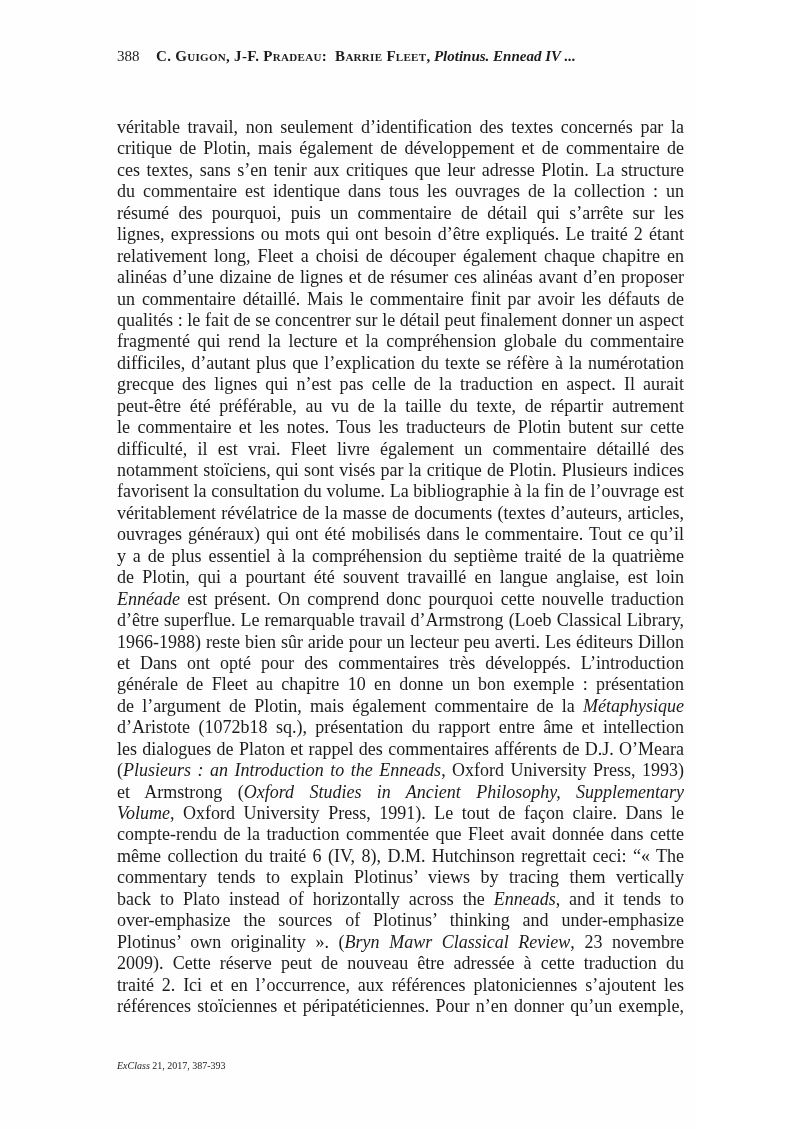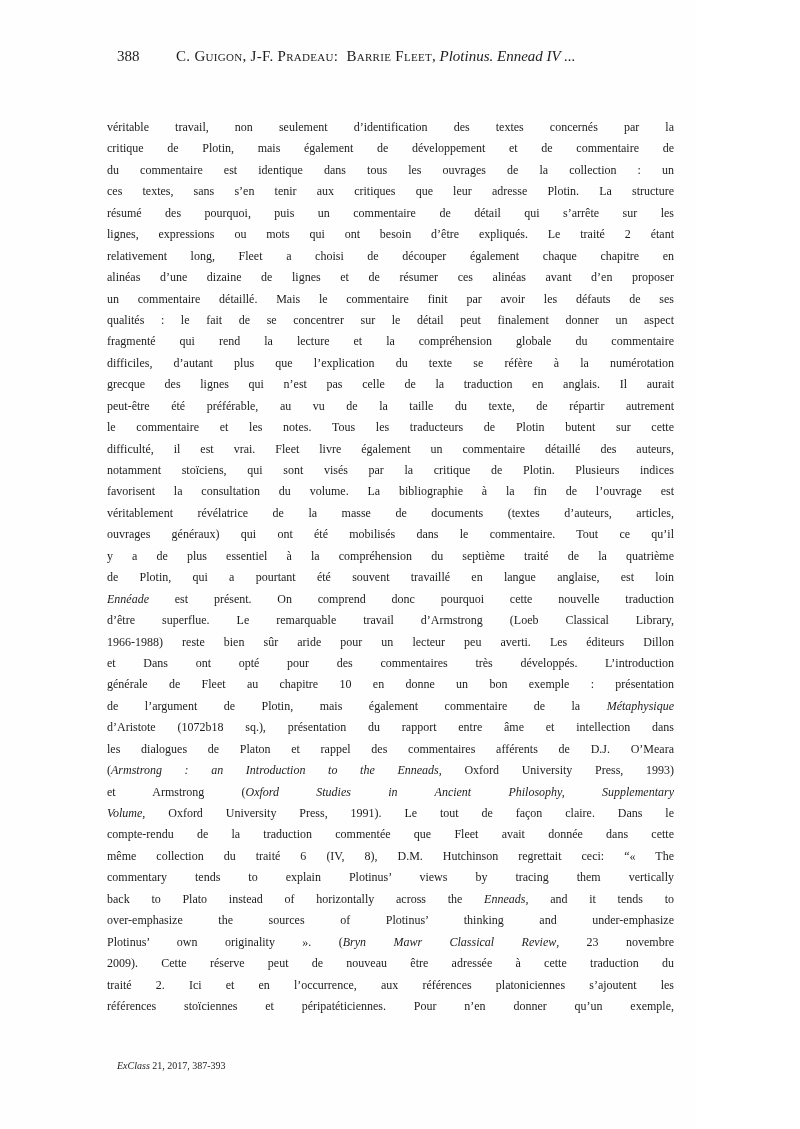--- a/index.html
+++ b/index.html
@@ -15,27 +15,27 @@
   .header {
     position: absolute;
     left: 117px;
     top: 46px;
     width: 567px;
     height: 22px;
     font-size: 15px;
     line-height: 20px;
   }
   .pagenum { position: absolute; left: 0; top: 0; }
-  .running-title { position: absolute; left: 59px; top: 0; white-space: pre; }
+  .running-title { position: absolute; left: 39px; top: 0; white-space: pre; font-weight: bold; }
   .body-block {
     position: absolute;
-    left: 107px;
+    left: 117px;
     top: 117px;
     width: 567px;
-    font-size: 12px;
+    font-size: 18px;
   }
   .line {
     text-align: justify;
     text-align-last: justify;
     -moz-text-align-last: justify;
     height: 21.45px;
     line-height: 21.45px;
     overflow: hidden;
   }
   .it { font-style: italic; }
@@ -52,49 +52,49 @@
 <body>
 
 <div class="page">
   <div class="header">
     <span class="pagenum">388</span>
     <span class="running-title"><span class="sc">C. Guigon, J-F. Pradeau:  Barrie Fleet</span><span>, </span><span class="it">Plotinus. Ennead IV ...</span></span>
   </div>
   <div class="body-block">
       <div class="line"><span>véritable travail, non seulement d’identification des textes concernés par la</span></div>
       <div class="line"><span>critique de Plotin, mais également de développement et de commentaire de</span></div>
+      <div class="line"><span>ces textes, sans s’en tenir aux critiques que leur adresse Plotin. La structure</span></div>
       <div class="line"><span>du commentaire est identique dans tous les ouvrages de la collection : un</span></div>
-      <div class="line"><span>ces textes, sans s’en tenir aux critiques que leur adresse Plotin. La structure</span></div>
       <div class="line"><span>résumé des pourquoi, puis un commentaire de détail qui s’arrête sur les</span></div>
       <div class="line"><span>lignes, expressions ou mots qui ont besoin d’être expliqués. Le traité 2 étant</span></div>
       <div class="line"><span>relativement long, Fleet a choisi de découper également chaque chapitre en</span></div>
       <div class="line"><span>alinéas d’une dizaine de lignes et de résumer ces alinéas avant d’en proposer</span></div>
       <div class="line"><span>un commentaire détaillé. Mais le commentaire finit par avoir les défauts de ses</span></div>
       <div class="line"><span>qualités : le fait de se concentrer sur le détail peut finalement donner un aspect</span></div>
       <div class="line"><span>fragmenté qui rend la lecture et la compréhension globale du commentaire</span></div>
       <div class="line"><span>difficiles, d’autant plus que l’explication du texte se réfère à la numérotation</span></div>
-      <div class="line"><span>grecque des lignes qui n’est pas celle de la traduction en anglais. Il aurait</span></div>
+      <div class="line"><span>grecque des lignes qui n’est pas celle de la traduction en aspect. Il aurait</span></div>
       <div class="line"><span>peut-être été préférable, au vu de la taille du texte, de répartir autrement</span></div>
       <div class="line"><span>le commentaire et les notes. Tous les traducteurs de Plotin butent sur cette</span></div>
       <div class="line"><span>difficulté, il est vrai. Fleet livre également un commentaire détaillé des auteurs,</span></div>
       <div class="line"><span>notamment stoïciens, qui sont visés par la critique de Plotin. Plusieurs indices</span></div>
       <div class="line"><span>favorisent la consultation du volume. La bibliographie à la fin de l’ouvrage est</span></div>
       <div class="line"><span>véritablement révélatrice de la masse de documents (textes d’auteurs, articles,</span></div>
       <div class="line"><span>ouvrages généraux) qui ont été mobilisés dans le commentaire. Tout ce qu’il</span></div>
       <div class="line"><span>y a de plus essentiel à la compréhension du septième traité de la quatrième</span></div>
       <div class="line"><span>de Plotin, qui a pourtant été souvent travaillé en langue anglaise, est loin</span></div>
       <div class="line"><span class="it">Ennéade</span><span> est présent. On comprend donc pourquoi cette nouvelle traduction</span></div>
       <div class="line"><span>d’être superflue. Le remarquable travail d’Armstrong (Loeb Classical Library,</span></div>
       <div class="line"><span>1966-1988) reste bien sûr aride pour un lecteur peu averti. Les éditeurs Dillon</span></div>
       <div class="line"><span>et Dans ont opté pour des commentaires très développés. L’introduction</span></div>
       <div class="line"><span>générale de Fleet au chapitre 10 en donne un bon exemple : présentation</span></div>
       <div class="line"><span>de l’argument de Plotin, mais également commentaire de la </span><span class="it">Métaphysique</span></div>
       <div class="line"><span>d’Aristote (1072b18 sq.), présentation du rapport entre âme et intellection dans</span></div>
       <div class="line"><span>les dialogues de Platon et rappel des commentaires afférents de D.J. O’Meara</span></div>
-      <div class="line"><span>(</span><span class="it">Armstrong : an Introduction to the Enneads</span><span>, Oxford University Press, 1993)</span></div>
+      <div class="line"><span>(</span><span class="it">Plusieurs : an Introduction to the Enneads</span><span>, Oxford University Press, 1993)</span></div>
       <div class="line"><span>et Armstrong (</span><span class="it">Oxford Studies in Ancient Philosophy, Supplementary</span></div>
       <div class="line"><span class="it">Volume</span><span>, Oxford University Press, 1991). Le tout de façon claire. Dans le</span></div>
       <div class="line"><span>compte-rendu de la traduction commentée que Fleet avait donnée dans cette</span></div>
       <div class="line"><span>même collection du traité 6 (IV, 8), D.M. Hutchinson regrettait ceci: “« The</span></div>
       <div class="line"><span>commentary tends to explain Plotinus’ views by tracing them vertically</span></div>
       <div class="line"><span>back to Plato instead of horizontally across the </span><span class="it">Enneads</span><span>, and it tends to</span></div>
       <div class="line"><span>over-emphasize the sources of Plotinus’ thinking and under-emphasize</span></div>
       <div class="line"><span>Plotinus’ own originality ». (</span><span class="it">Bryn Mawr Classical Review</span><span>, 23 novembre</span></div>
       <div class="line"><span>2009). Cette réserve peut de nouveau être adressée à cette traduction du</span></div>
       <div class="line"><span>traité 2. Ici et en l’occurrence, aux références platoniciennes s’ajoutent les</span></div>

